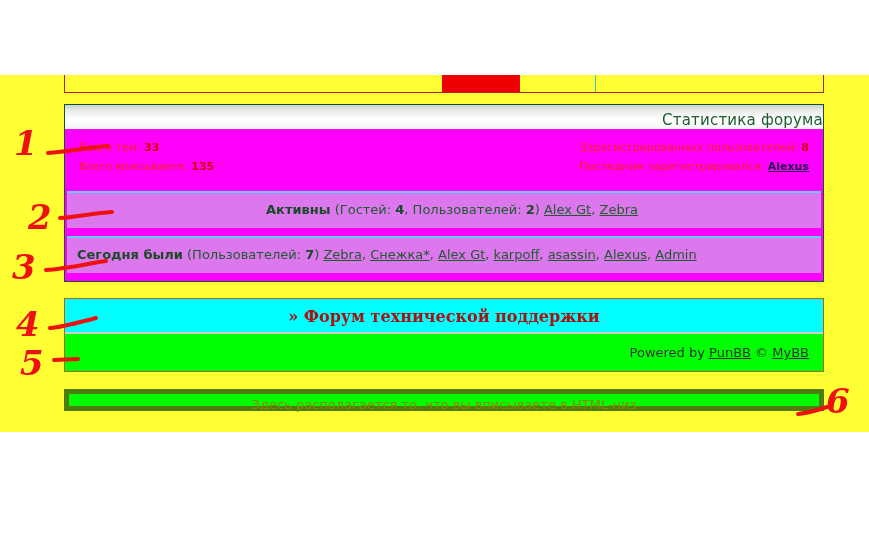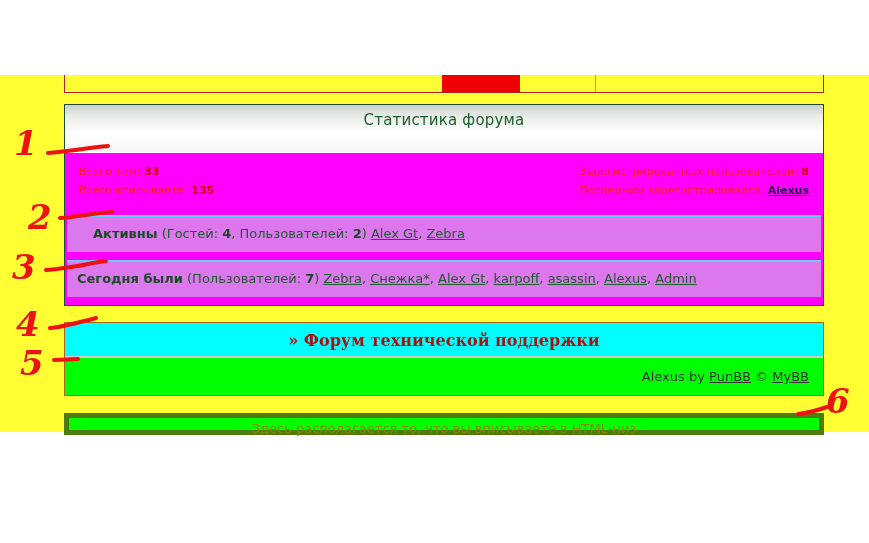--- a/index.html
+++ b/index.html
@@ -48,26 +48,26 @@
     background:#33cccc;
   }
 
   
   #stats-box{
     margin-top:11px;
     border:1px solid #1d4d3a;
     background:#ff00ff;
   }
   #stats-head{
-    height:48px;
+    height:24px;
     background:linear-gradient(to bottom,#c9cfc9 0%,#e7ebe7 22%,#ffffff 62%,#f4f6f4 100%);
     border-bottom:1px solid #ffffff;
     color:#1d5c2c;
     font-size:15px;
-    text-align:center;
+    text-align:right;
     line-height:30px;
     letter-spacing:.2px;
   }
   #stats-body{
     background:#ff00ff;
     padding:9px 14px 7px 14px;
     color:#ee2222;
     font-size:11px;
   }
   .stats-line{
@@ -87,21 +87,21 @@
   .online-row{
     margin:8px 2px 0 2px;
     background:#dd77ee;
     border-top:2px solid #66ccff;
     padding:8px 10px 9px 10px;
     color:#1d5c2c;
     font-size:13px;
     line-height:18px;
     white-space:nowrap;
   }
-  .online-row.center{ text-align:left;padding-left:26px; }
+  .online-row.center{ text-align:center;padding-left:26px; }
   .online-row b{ color:#184a25; }
   .online-row a{
     color:#1d5c2c;
     text-decoration:underline;
   }
   #stats-bottom-pad{ height:8px; }
 
   
   #footer-box{
     margin-top:16px;
@@ -212,21 +212,21 @@
       </div>
 
       <div id="stats-bottom-pad"></div>
     </div>
 
     <div id="footer-box">
       <div id="footer-link-bar">
         <a href="#">» Форум технической поддержки</a>
       </div>
       <div id="footer-powered">
-        <span>Alexus by </span><a href="#">PunBB</a><span> © </span><a href="#">MyBB</a>
+        <span>Powered by </span><a href="#">PunBB</a><span> © </span><a href="#">MyBB</a>
       </div>
     </div>
 
     <div id="html-bottom">Здесь располагается то, что вы вписываете в HTML-низ</div>
 
   </div>
 </div>
 
 <div class="annot" style="left:14px; top:126px;">1</div>
 <svg class="annot-svg" style="left:46px; top:143px;" width="70" height="16">

